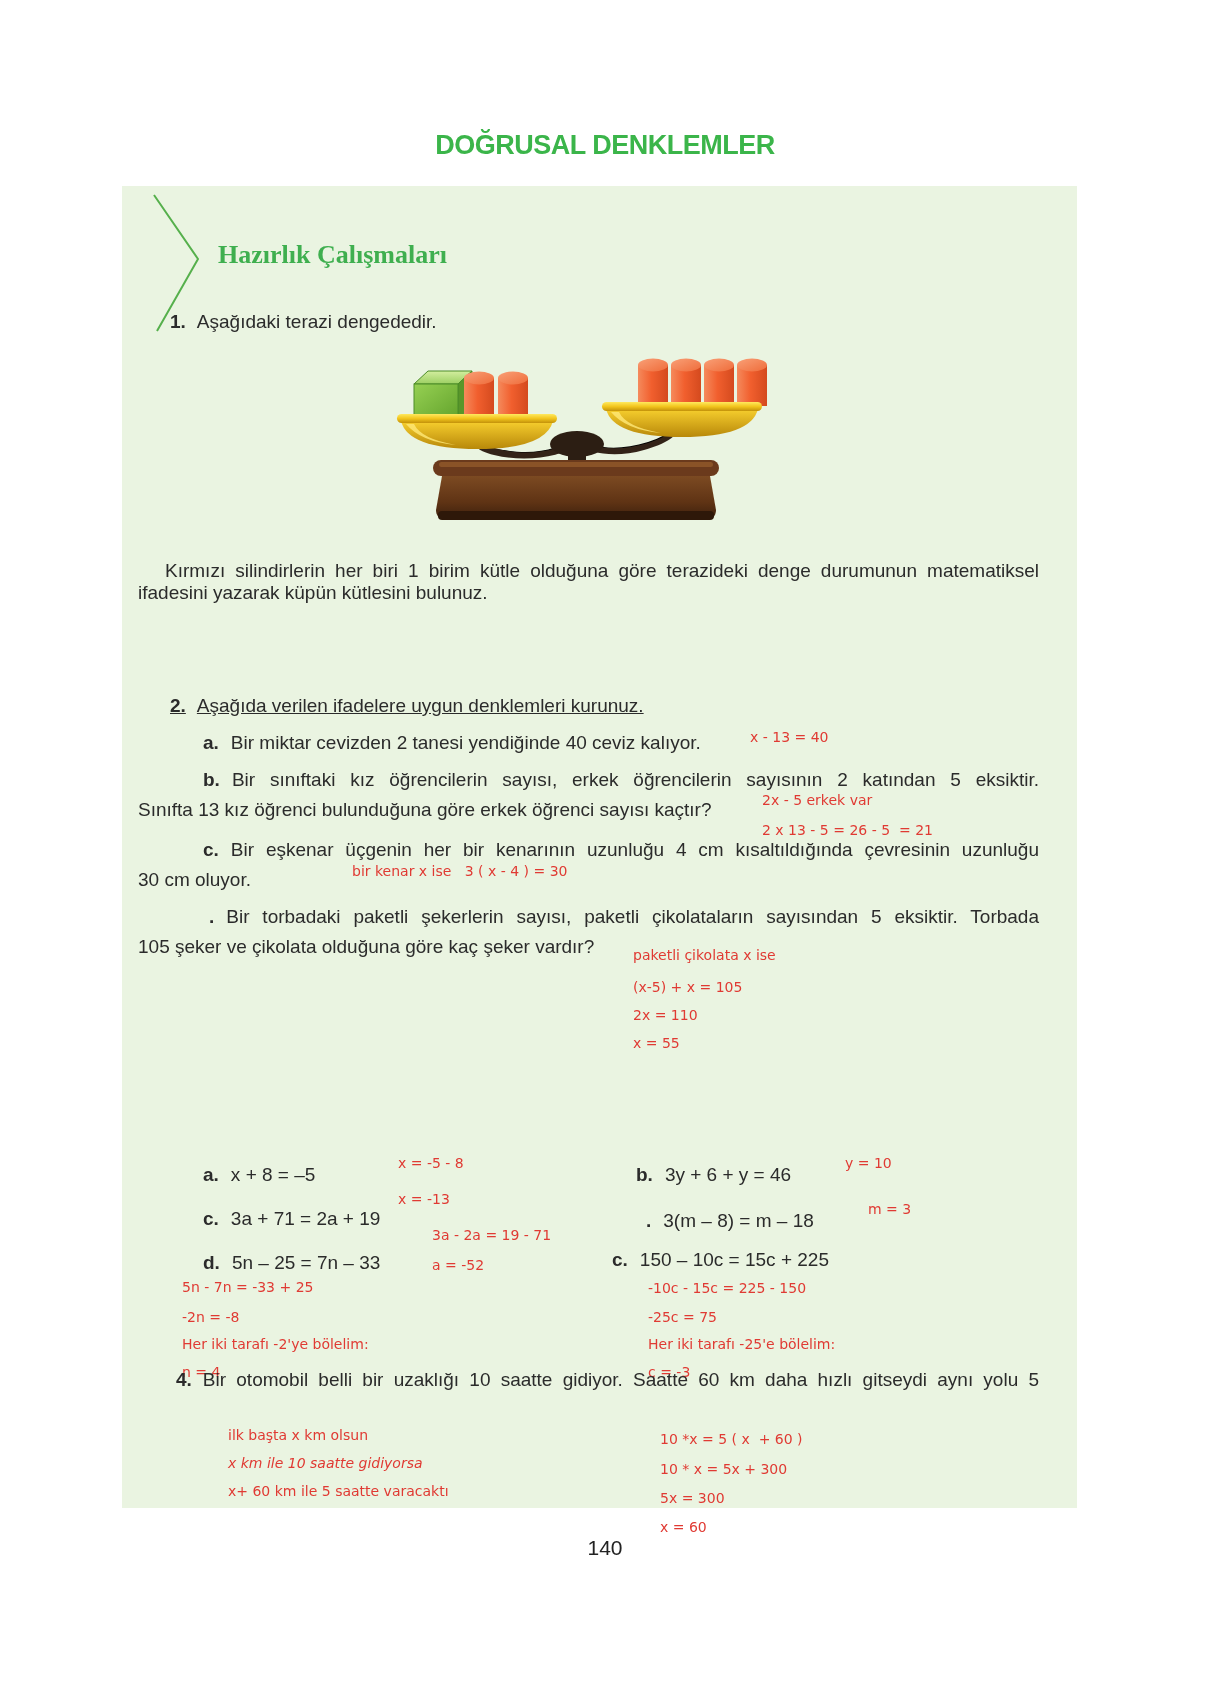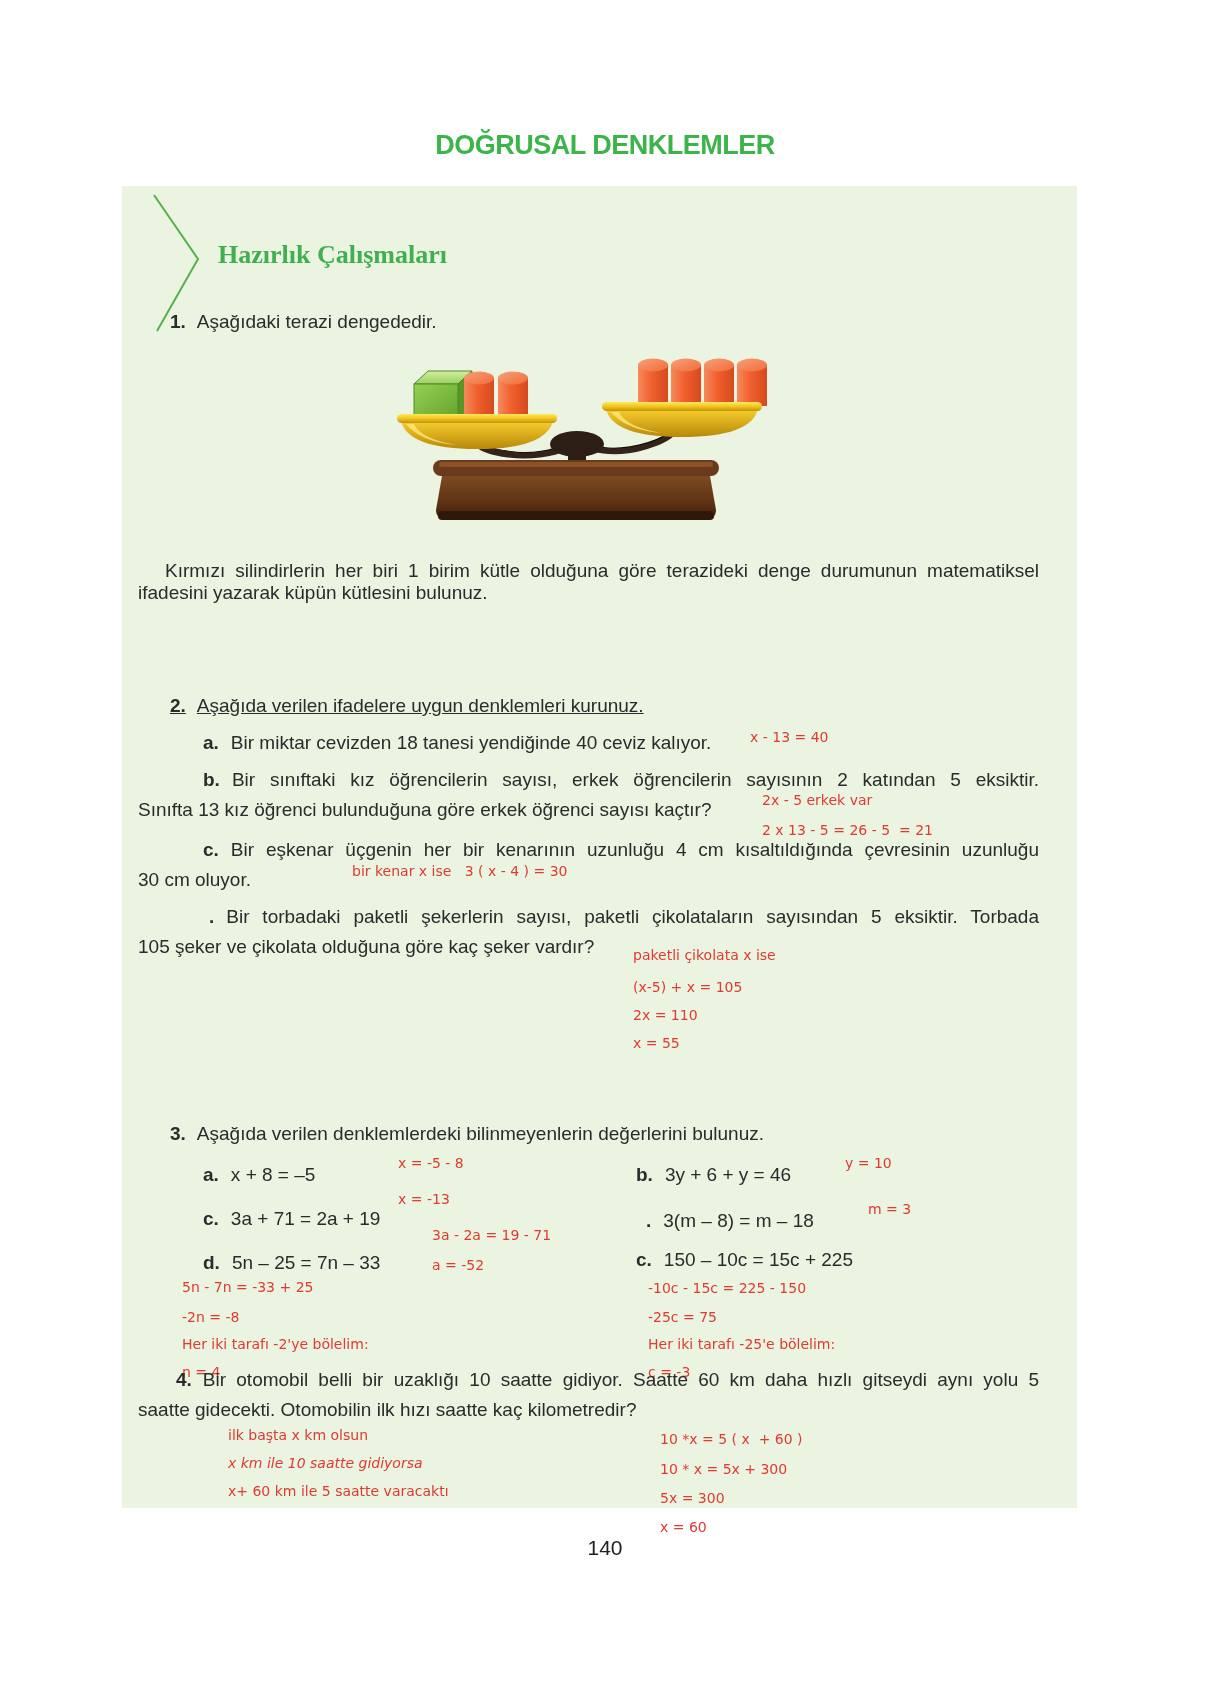--- a/index.html
+++ b/index.html
@@ -137,21 +137,21 @@
   </div>
 
   <div class="ln just" style="left:165px;top:551px;width:874px;margin-top:8px;">Kırmızı silindirlerin her biri 1 birim kütle olduğuna göre terazideki denge durumunun matematiksel</div>
   <div class="ln" style="left:138px;top:581px;">ifadesini yazarak küpün kütlesini bulunuz.</div>
 
   <div class="ln" style="left:170px;top:694px;text-decoration:underline;">
     <span class="qnum">2.</span><span>Aşağıda verilen ifadelere uygun denklemleri kurunuz.</span>
   </div>
 
   <div class="ln" style="left:203px;top:731px;">
-    <span class="sub">a.</span><span>Bir miktar cevizden 18 tanesi yendiğinde 40 ceviz kalıyor.</span>
+    <span class="sub">a.</span><span>Bir miktar cevizden 2 tanesi yendiğinde 40 ceviz kalıyor.</span>
   </div>
   <div class="red" style="left:750px;top:726px;">x - 13 = 40</div>
 
   <div class="ln just" style="left:203px;top:768px;width:836px;">
     <span class="sub">b.</span><span>Bir sınıftaki kız öğrencilerin sayısı, erkek öğrencilerin sayısının 2 katından 5 eksiktir.</span>
   </div>
   <div class="ln" style="left:138px;top:798px;">Sınıfta 13 kız öğrenci bulunduğuna göre erkek öğrenci sayısı kaçtır?</div>
   <div class="red" style="left:762px;top:789px;">2x - 5 erkek var</div>
   <div class="red" style="left:762px;top:819px;">2 x 13 - 5 = 26 - 5  = 21</div>
 
@@ -163,23 +163,20 @@
 
   <div class="ln just" style="left:209px;top:905px;width:830px;">
     <span class="sub">.</span><span>Bir torbadaki paketli şekerlerin sayısı, paketli çikolataların sayısından 5 eksiktir. Torbada</span>
   </div>
   <div class="ln" style="left:138px;top:935px;">105 şeker ve çikolata olduğuna göre kaç şeker vardır?</div>
   <div class="red" style="left:633px;top:944px;">paketli çikolata x ise</div>
   <div class="red" style="left:633px;top:976px;">(x-5) + x = 105</div>
   <div class="red" style="left:633px;top:1004px;">2x = 110</div>
   <div class="red" style="left:633px;top:1032px;">x = 55</div>
 
-  <div class="ln" style="left:170px;top:1122px;">
-    <span class="qnum">3.</span><span>Aşağıda verilen denklemlerdeki bilinmeyenlerin değerlerini bulunuz.</span>
-  </div>
 
   <div class="ln" style="left:203px;top:1163px;">
     <span class="sub">a.</span><span>x + 8 = –5</span>
   </div>
   <div class="red" style="left:398px;top:1152px;">x = -5 - 8</div>
   <div class="red" style="left:398px;top:1188px;">x = -13</div>
 
   <div class="ln" style="left:636px;top:1163px;">
     <span class="sub">b.</span><span>3y + 6 + y = 46</span>
   </div>
@@ -197,32 +194,31 @@
   <div class="red" style="left:868px;top:1198px;">m = 3</div>
 
   <div class="ln" style="left:203px;top:1251px;">
     <span class="sub">d.</span><span>5n – 25 = 7n – 33</span>
   </div>
   <div class="red" style="left:182px;top:1276px;">5n - 7n = -33 + 25</div>
   <div class="red" style="left:182px;top:1306px;">-2n = -8</div>
   <div class="red" style="left:182px;top:1333px;">Her iki tarafı -2'ye bölelim:</div>
   <div class="red" style="left:182px;top:1361px;">n = 4</div>
 
-  <div class="ln" style="left:636px;top:1248px;">
+  <div class="ln" style="left:612px;top:1248px;">
     <span class="sub">c.</span><span>150 – 10c = 15c + 225</span>
   </div>
   <div class="red" style="left:648px;top:1277px;">-10c - 15c = 225 - 150</div>
   <div class="red" style="left:648px;top:1306px;">-25c = 75</div>
   <div class="red" style="left:648px;top:1333px;">Her iki tarafı -25'e bölelim:</div>
   <div class="red" style="left:648px;top:1361px;">c = -3</div>
 
   <div class="ln just" style="left:176px;top:1368px;width:863px;">
     <span class="qnum">4.</span><span>Bir otomobil belli bir uzaklığı 10 saatte gidiyor. Saatte 60 km daha hızlı gitseydi aynı yolu 5</span>
   </div>
-  <div class="ln" style="left:138px;top:1398px;">saatte gidecekti. Otomobilin ilk hızı saatte kaç kilometredir?</div>
 
   <div class="red" style="left:228px;top:1424px;">ilk başta x km olsun</div>
   <div class="red" style="left:228px;top:1452px;font-style:italic;">x km ile 10 saatte gidiyorsa</div>
   <div class="red" style="left:228px;top:1480px;">x+ 60 km ile 5 saatte varacaktı</div>
 
   <div class="red" style="left:660px;top:1428px;">10 *x = 5 ( x  + 60 )</div>
   <div class="red" style="left:660px;top:1458px;">10 * x = 5x + 300</div>
   <div class="red" style="left:660px;top:1487px;">5x = 300</div>
   <div class="red" style="left:660px;top:1516px;">x = 60</div>
 

